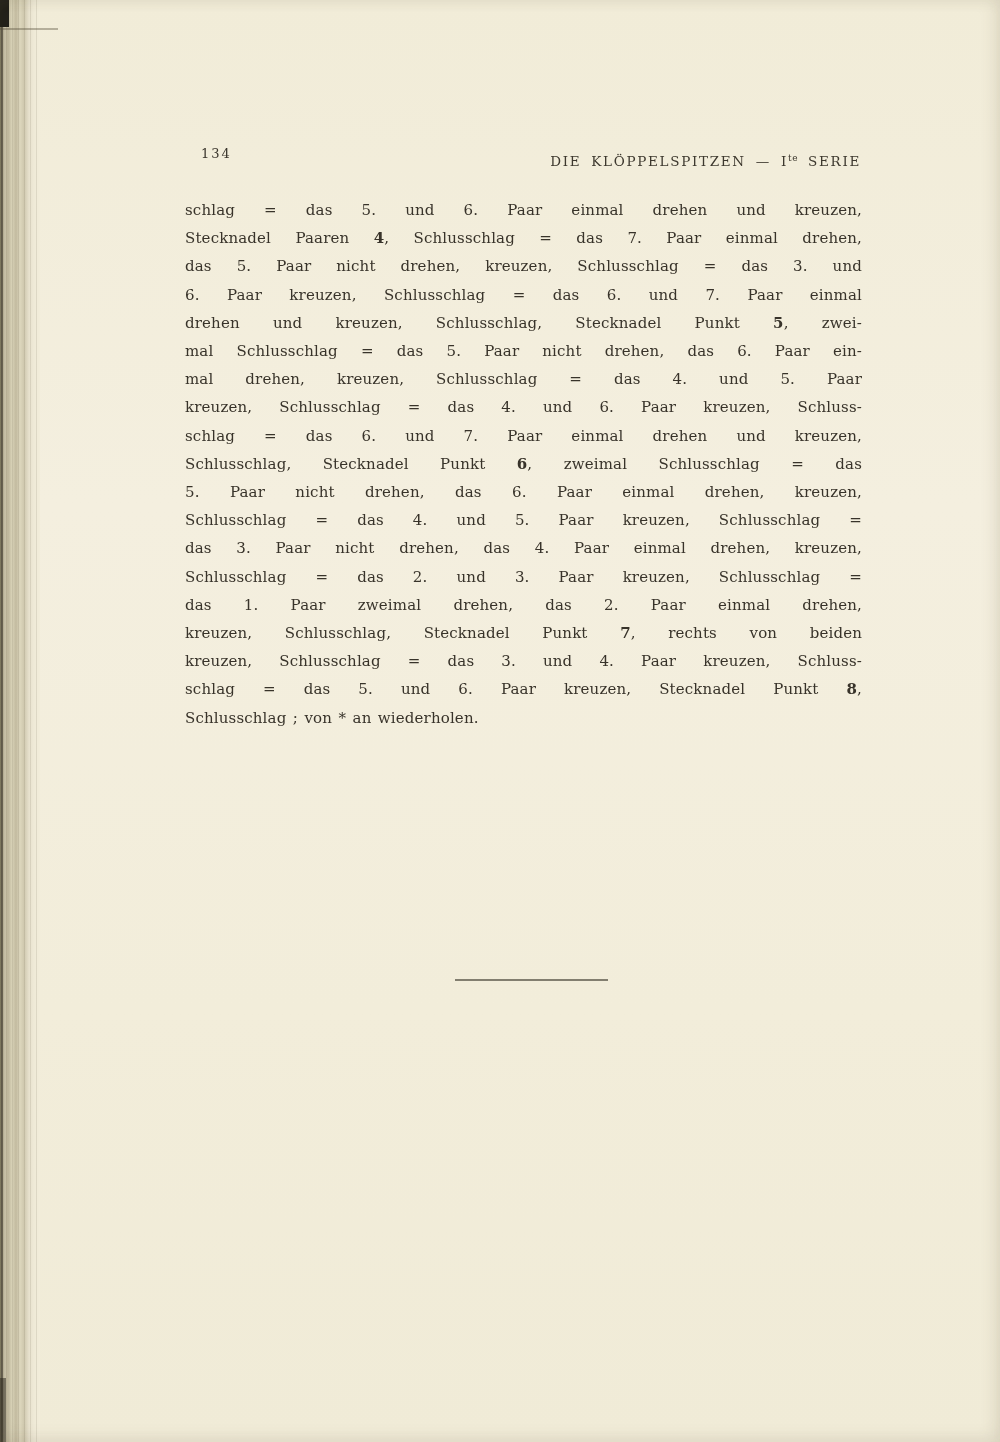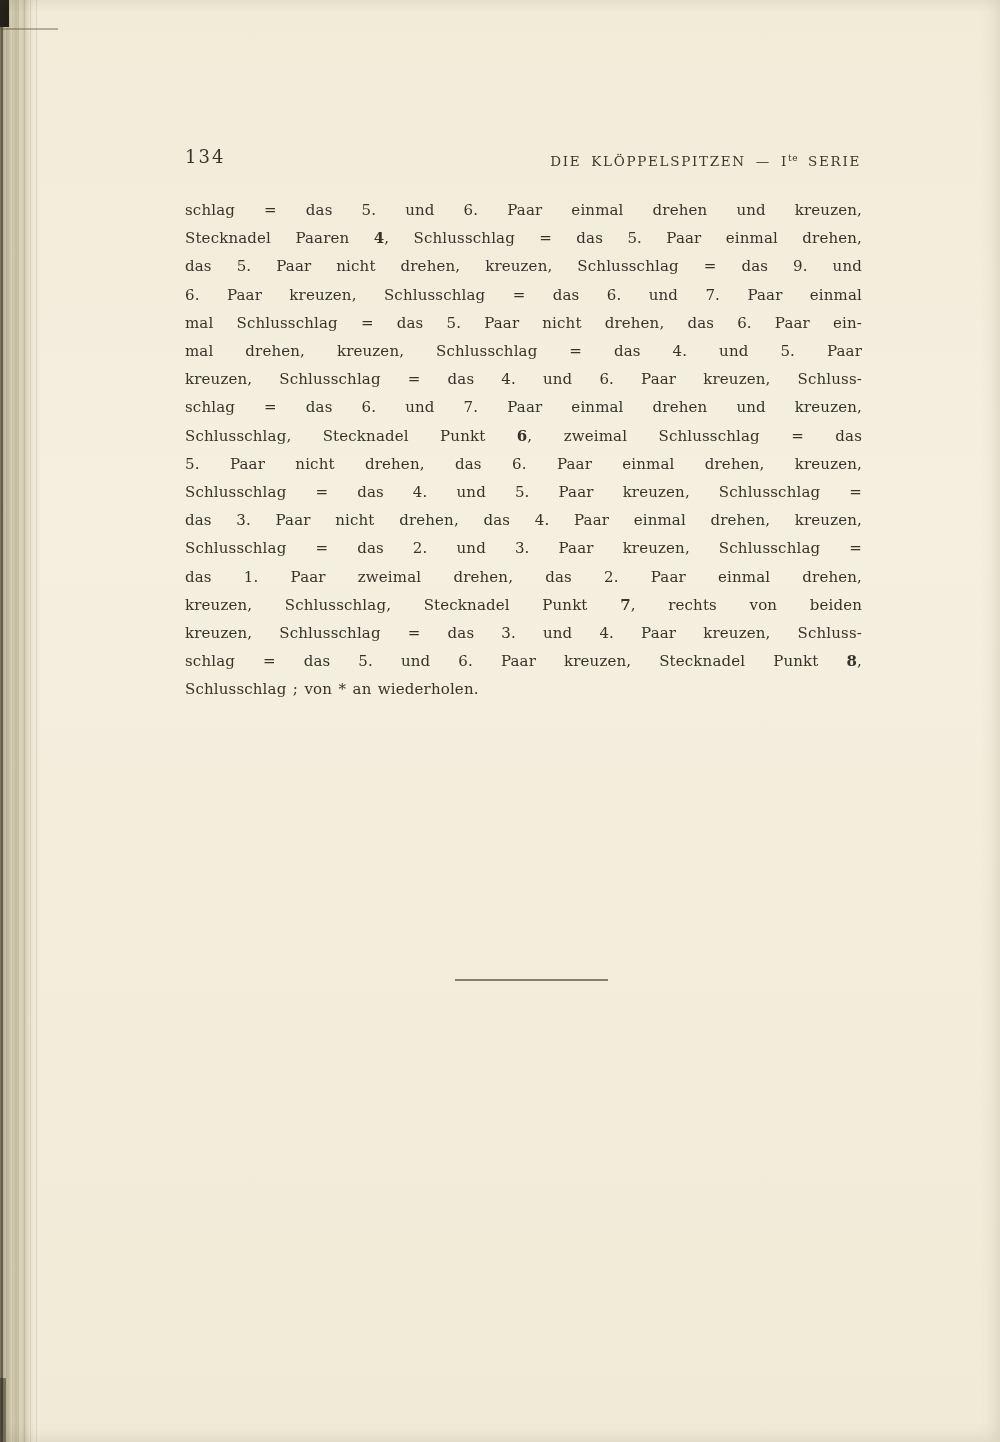--- a/index.html
+++ b/index.html
@@ -72,22 +72,22 @@
   
   .header-row {
     position: absolute;
     left: 185px;
     top: 146px;
     width: 676px;
     height: 24px;
   }
   .page-number {
     position: absolute;
-    left: 0; top: 0;
-    font-size: 18px;
+    left: 16px; top: 0;
+    font-size: 13px;
     letter-spacing: 2px;
     color: #3a352c;
     text-align: center;
   }
   .running-header {
     display: block;
     text-align: right;
     font-size: 13.5px;
     letter-spacing: 1.7px;
     word-spacing: 4px;
@@ -144,23 +144,24 @@
   <div class="corner-top-h"></div>
   <div class="corner-bottom"></div>
 
   <div class="header-row">
     <span class="page-number">134</span>
     <span class="running-header"><span>DIE KLÖPPELSPITZEN — I</span><sup class="hdr-sup">te</sup><span> SERIE</span></span>
   </div>
 
   <div class="body-text">
       <div class="tline"><span>schlag = das 5. und 6. Paar einmal drehen und kreuzen,</span></div>
-      <div class="tline"><span>Stecknadel Paaren </span><span class="bnum">4</span><span>, Schlusschlag = das 5. Paar einmal drehen,</span></div>
-      <div class="tline"><span>das 5. Paar nicht drehen, kreuzen, Schlusschlag = das 9. und</span></div>
+      <div class="tline"><span>Stecknadel Paaren </span><span class="bnum">4</span><span>, Schlusschlag = das 7. Paar einmal drehen,</span></div>
+      <div class="tline"><span>das 5. Paar nicht drehen, kreuzen, Schlusschlag = das 3. und</span></div>
       <div class="tline"><span>6. Paar kreuzen, Schlusschlag = das 6. und 7. Paar einmal</span></div>
+      <div class="tline"><span>drehen und kreuzen, Schlusschlag, Stecknadel Punkt </span><span class="bnum">5</span><span>, zwei-</span></div>
       <div class="tline"><span>mal Schlusschlag = das 5. Paar nicht drehen, das 6. Paar ein-</span></div>
       <div class="tline"><span>mal drehen, kreuzen, Schlusschlag = das 4. und 5. Paar</span></div>
       <div class="tline"><span>kreuzen, Schlusschlag = das 4. und 6. Paar kreuzen, Schluss-</span></div>
       <div class="tline"><span>schlag = das 6. und 7. Paar einmal drehen und kreuzen,</span></div>
       <div class="tline"><span>Schlusschlag, Stecknadel Punkt </span><span class="bnum">6</span><span>, zweimal Schlusschlag = das</span></div>
       <div class="tline"><span>5. Paar nicht drehen, das 6. Paar einmal drehen, kreuzen,</span></div>
       <div class="tline"><span>Schlusschlag = das 4. und 5. Paar kreuzen, Schlusschlag =</span></div>
       <div class="tline"><span>das 3. Paar nicht drehen, das 4. Paar einmal drehen, kreuzen,</span></div>
       <div class="tline"><span>Schlusschlag = das 2. und 3. Paar kreuzen, Schlusschlag =</span></div>
       <div class="tline"><span>das 1. Paar zweimal drehen, das 2. Paar einmal drehen,</span></div>

